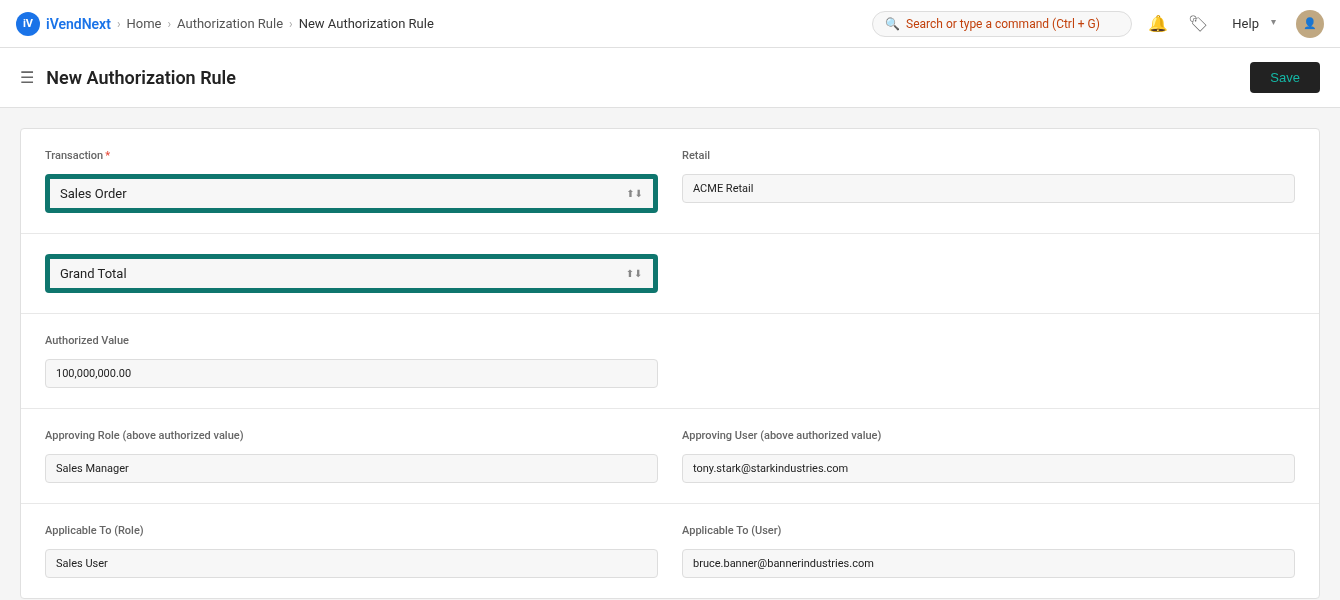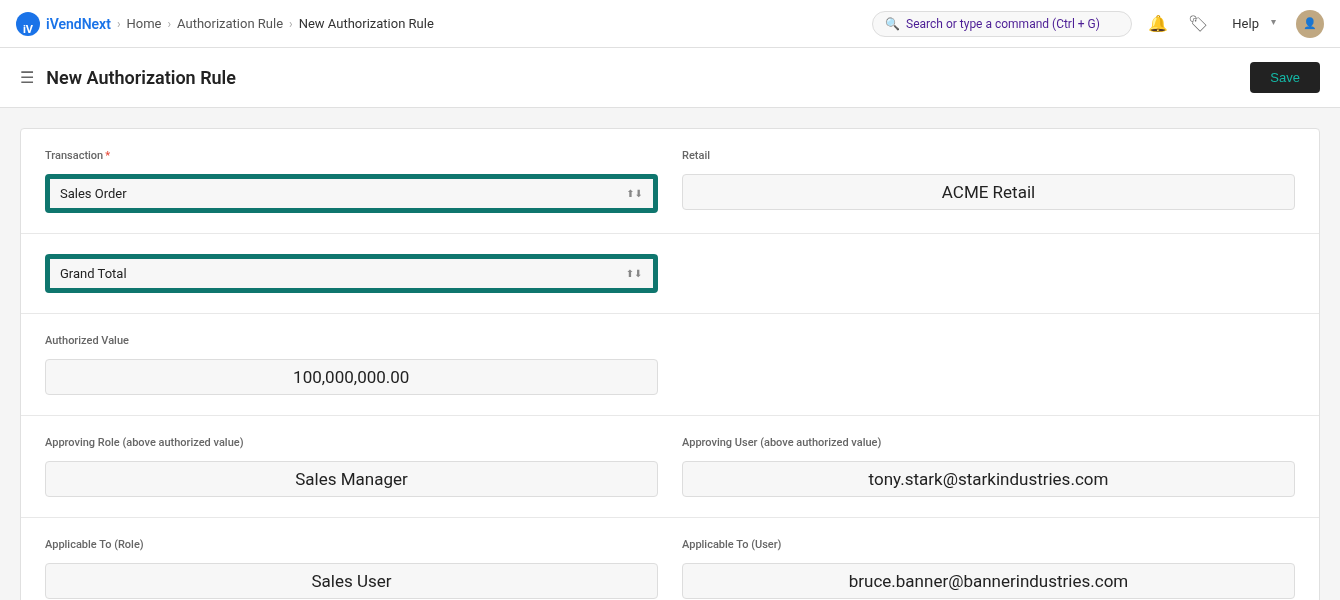--- a/index.html
+++ b/index.html
@@ -8,35 +8,35 @@
     
     .top-nav {
       display: flex; align-items: center; justify-content: space-between;
       background: #fff; border-bottom: 1px solid #e0e0e0;
       padding: 0 16px; height: 48px;
     }
     .nav-left { display: flex; align-items: center; gap: 6px; }
     .nav-brand { display: flex; align-items: center; gap: 6px; font-weight: 600; font-size: 14px; color: #1a73e8; }
     .brand-icon {
       width: 24px; height: 24px; border-radius: 50%; background: #1a73e8;
-      display: flex; align-items: flex-end; justify-content: center;
+      display: flex; align-items: center; justify-content: center;
       color: #fff; font-size: 11px; font-weight: 700;
     }
     .breadcrumb-sep { color: #aaa; font-size: 12px; }
     .breadcrumb-item { color: #555; font-size: 13px; cursor: pointer; }
     .breadcrumb-current { color: #333; font-size: 13px; }
 
     .nav-right { display: flex; align-items: center; gap: 12px; }
     .search-box {
       display: flex; align-items: center; gap: 6px;
       border: 1px solid #ddd; border-radius: 20px;
       padding: 5px 12px; background: #f8f8f8; width: 260px;
     }
     .search-icon { color: #aaa; font-size: 12px; }
-    .search-input-text { color: #4c1d95; font-size: 12px; }
+    .search-input-text { color: #c2410c; font-size: 12px; }
     .nav-icon { color: #666; font-size: 16px; cursor: pointer; padding: 4px; }
     .help-btn {
       display: flex; gap: 12px;
       font-size: 13px; color: #333; cursor: pointer; padding: 4px 8px;
     }
     .avatar {
       width: 28px; height: 28px; border-radius: 50%; background: #c0a882;
       display: flex; align-items: center; justify-content: center;
       color: #fff; font-size: 11px;
     }
@@ -73,23 +73,22 @@
     .form-row { display: flex; gap: 24px; }
     .form-group { flex: 1; display: flex; flex-direction: column; gap: 12px; }
 
     .form-label {
       font-size: 11px; color: #666; font-weight: 500;
     }
     .required-star { color: #e74c3c; margin-left: 2px; }
 
     .form-control {
       border: 1px solid #ddd; border-radius: 4px;
-      padding: 7px 10px; font-size: 17px; color: #222;
+      padding: 7px 10px; font-size: 11px; color: #222;
       background: #f7f7f7;
-      text-align: center;
     }
     .form-control-select {
       border: 5px solid #0f766e; border-radius: 4px;
       padding: 7px 10px; font-size: 13px; color: #222;
       background: #f7f7f7; display: flex; align-items: center;
       justify-content: space-between;
     }
     .select-arrow { color: #888; font-size: 10px; }
   </style>
 </head>

